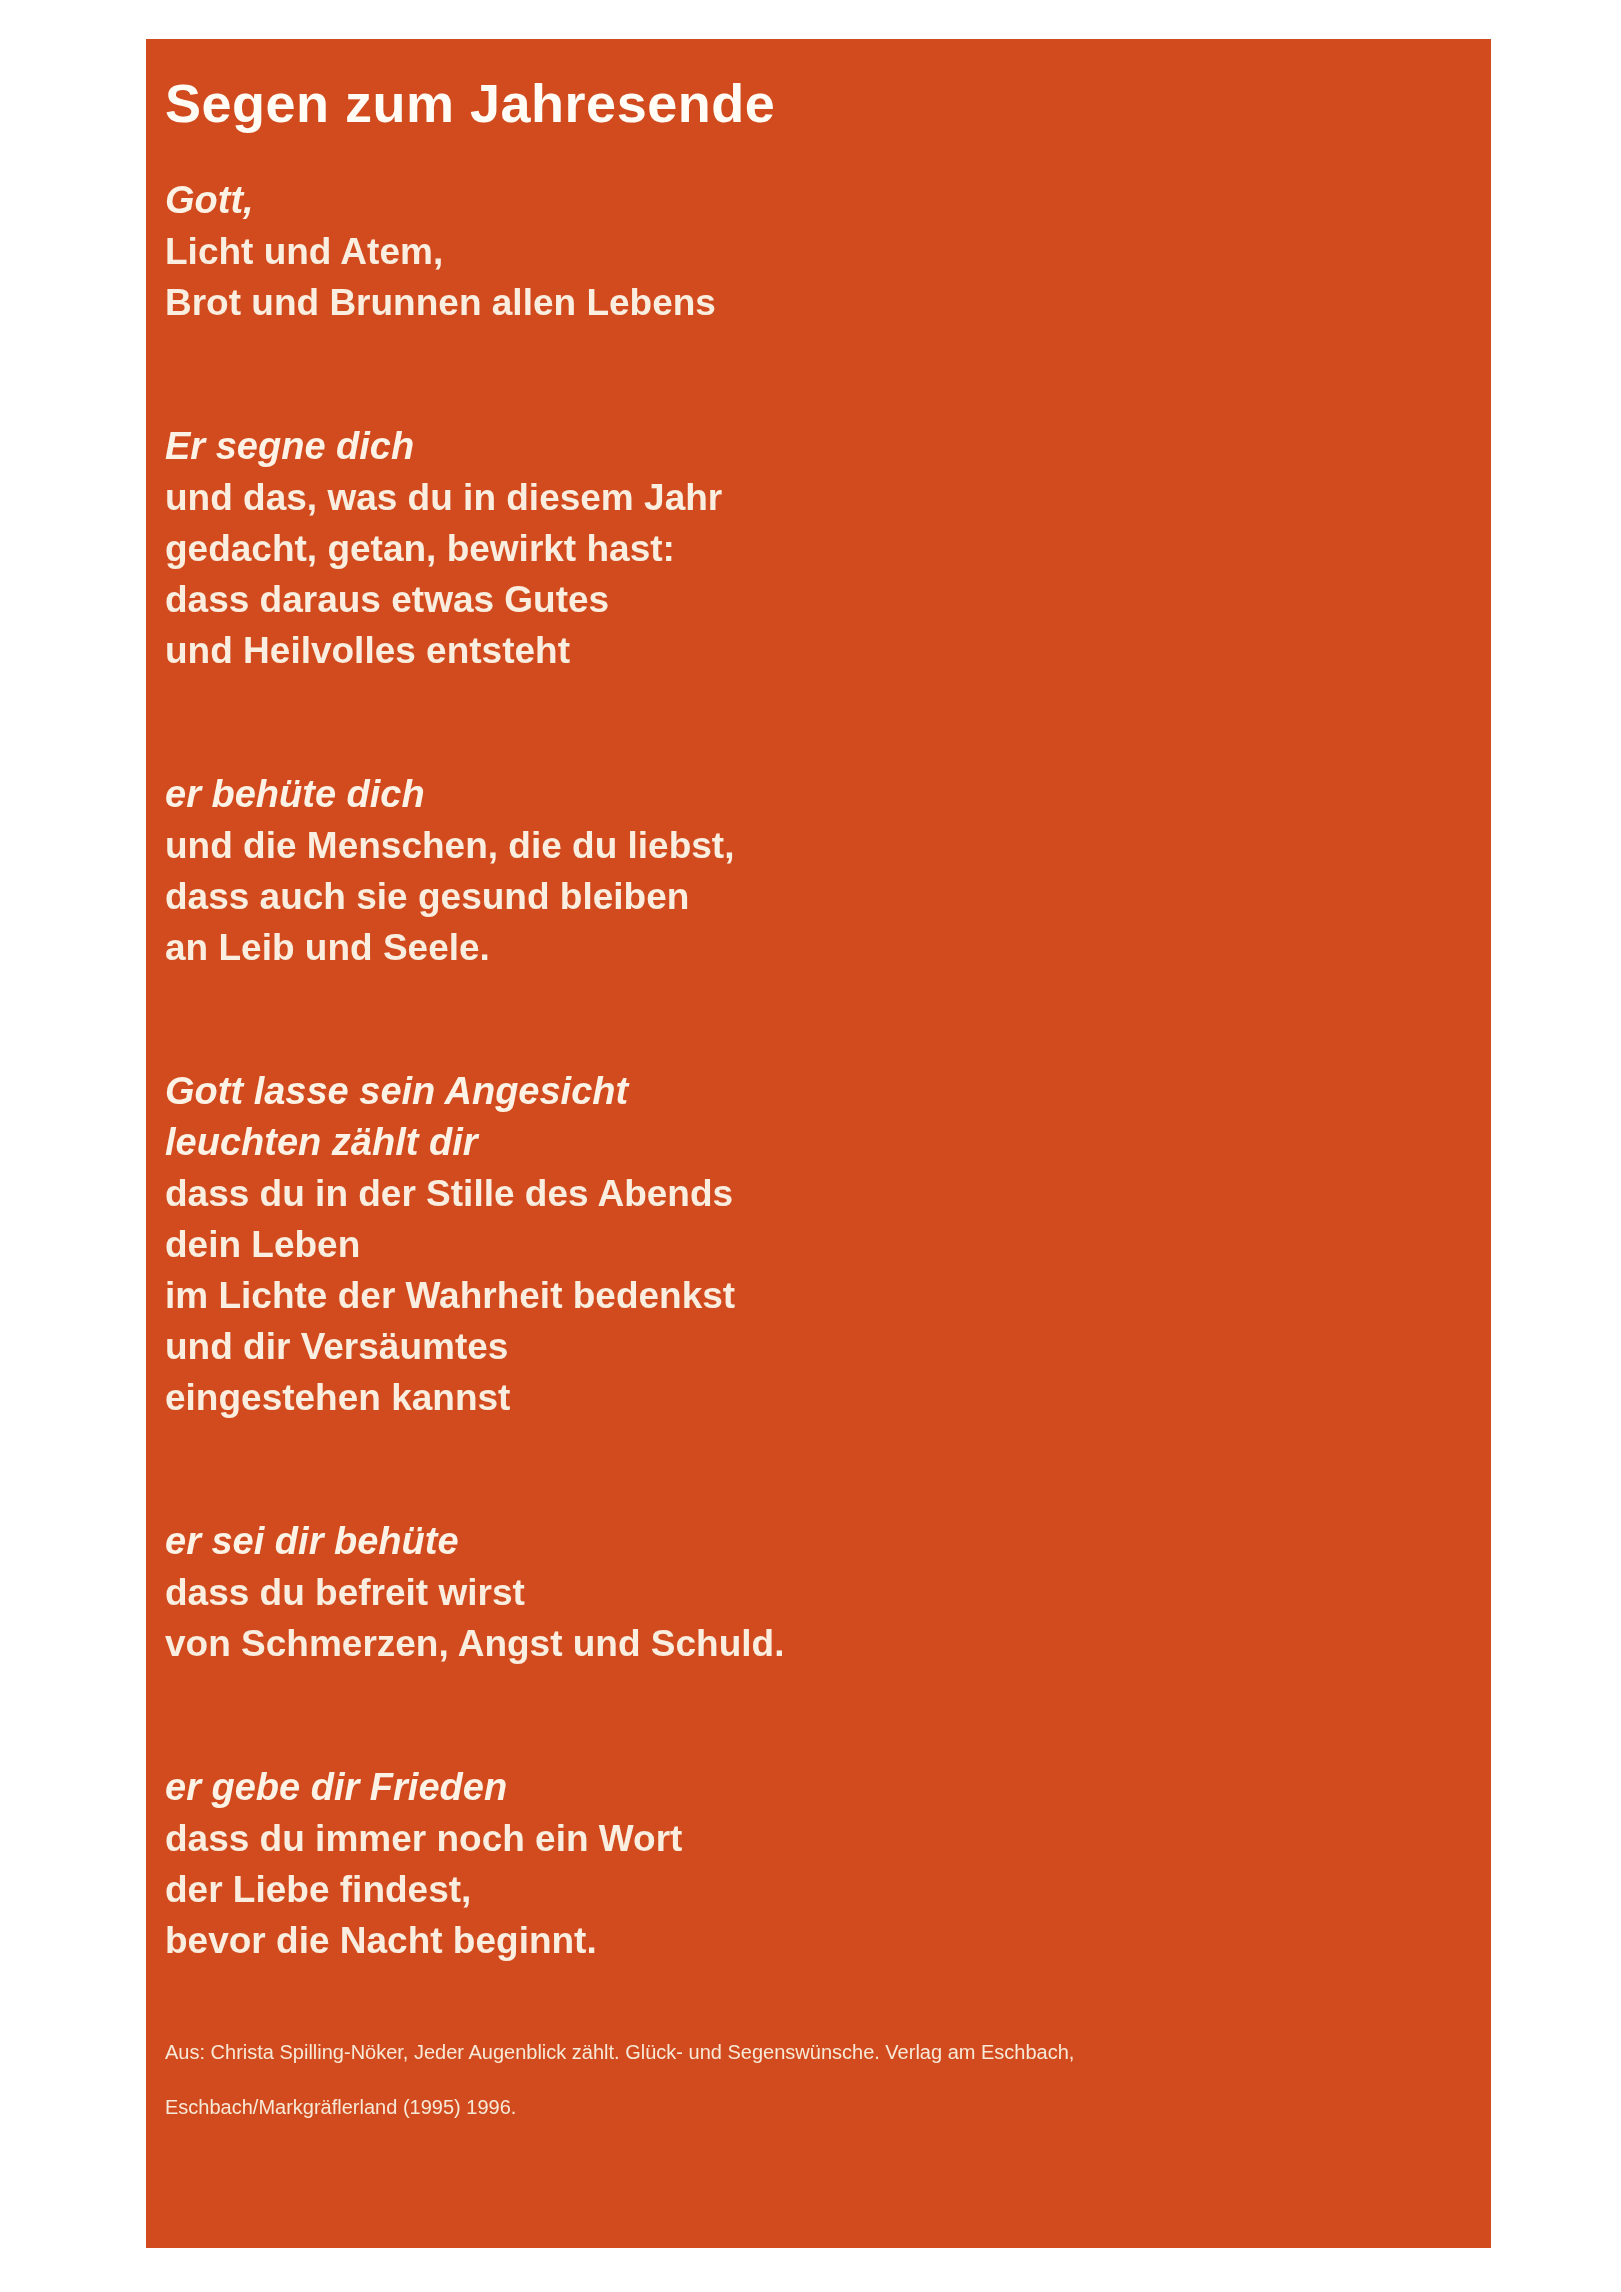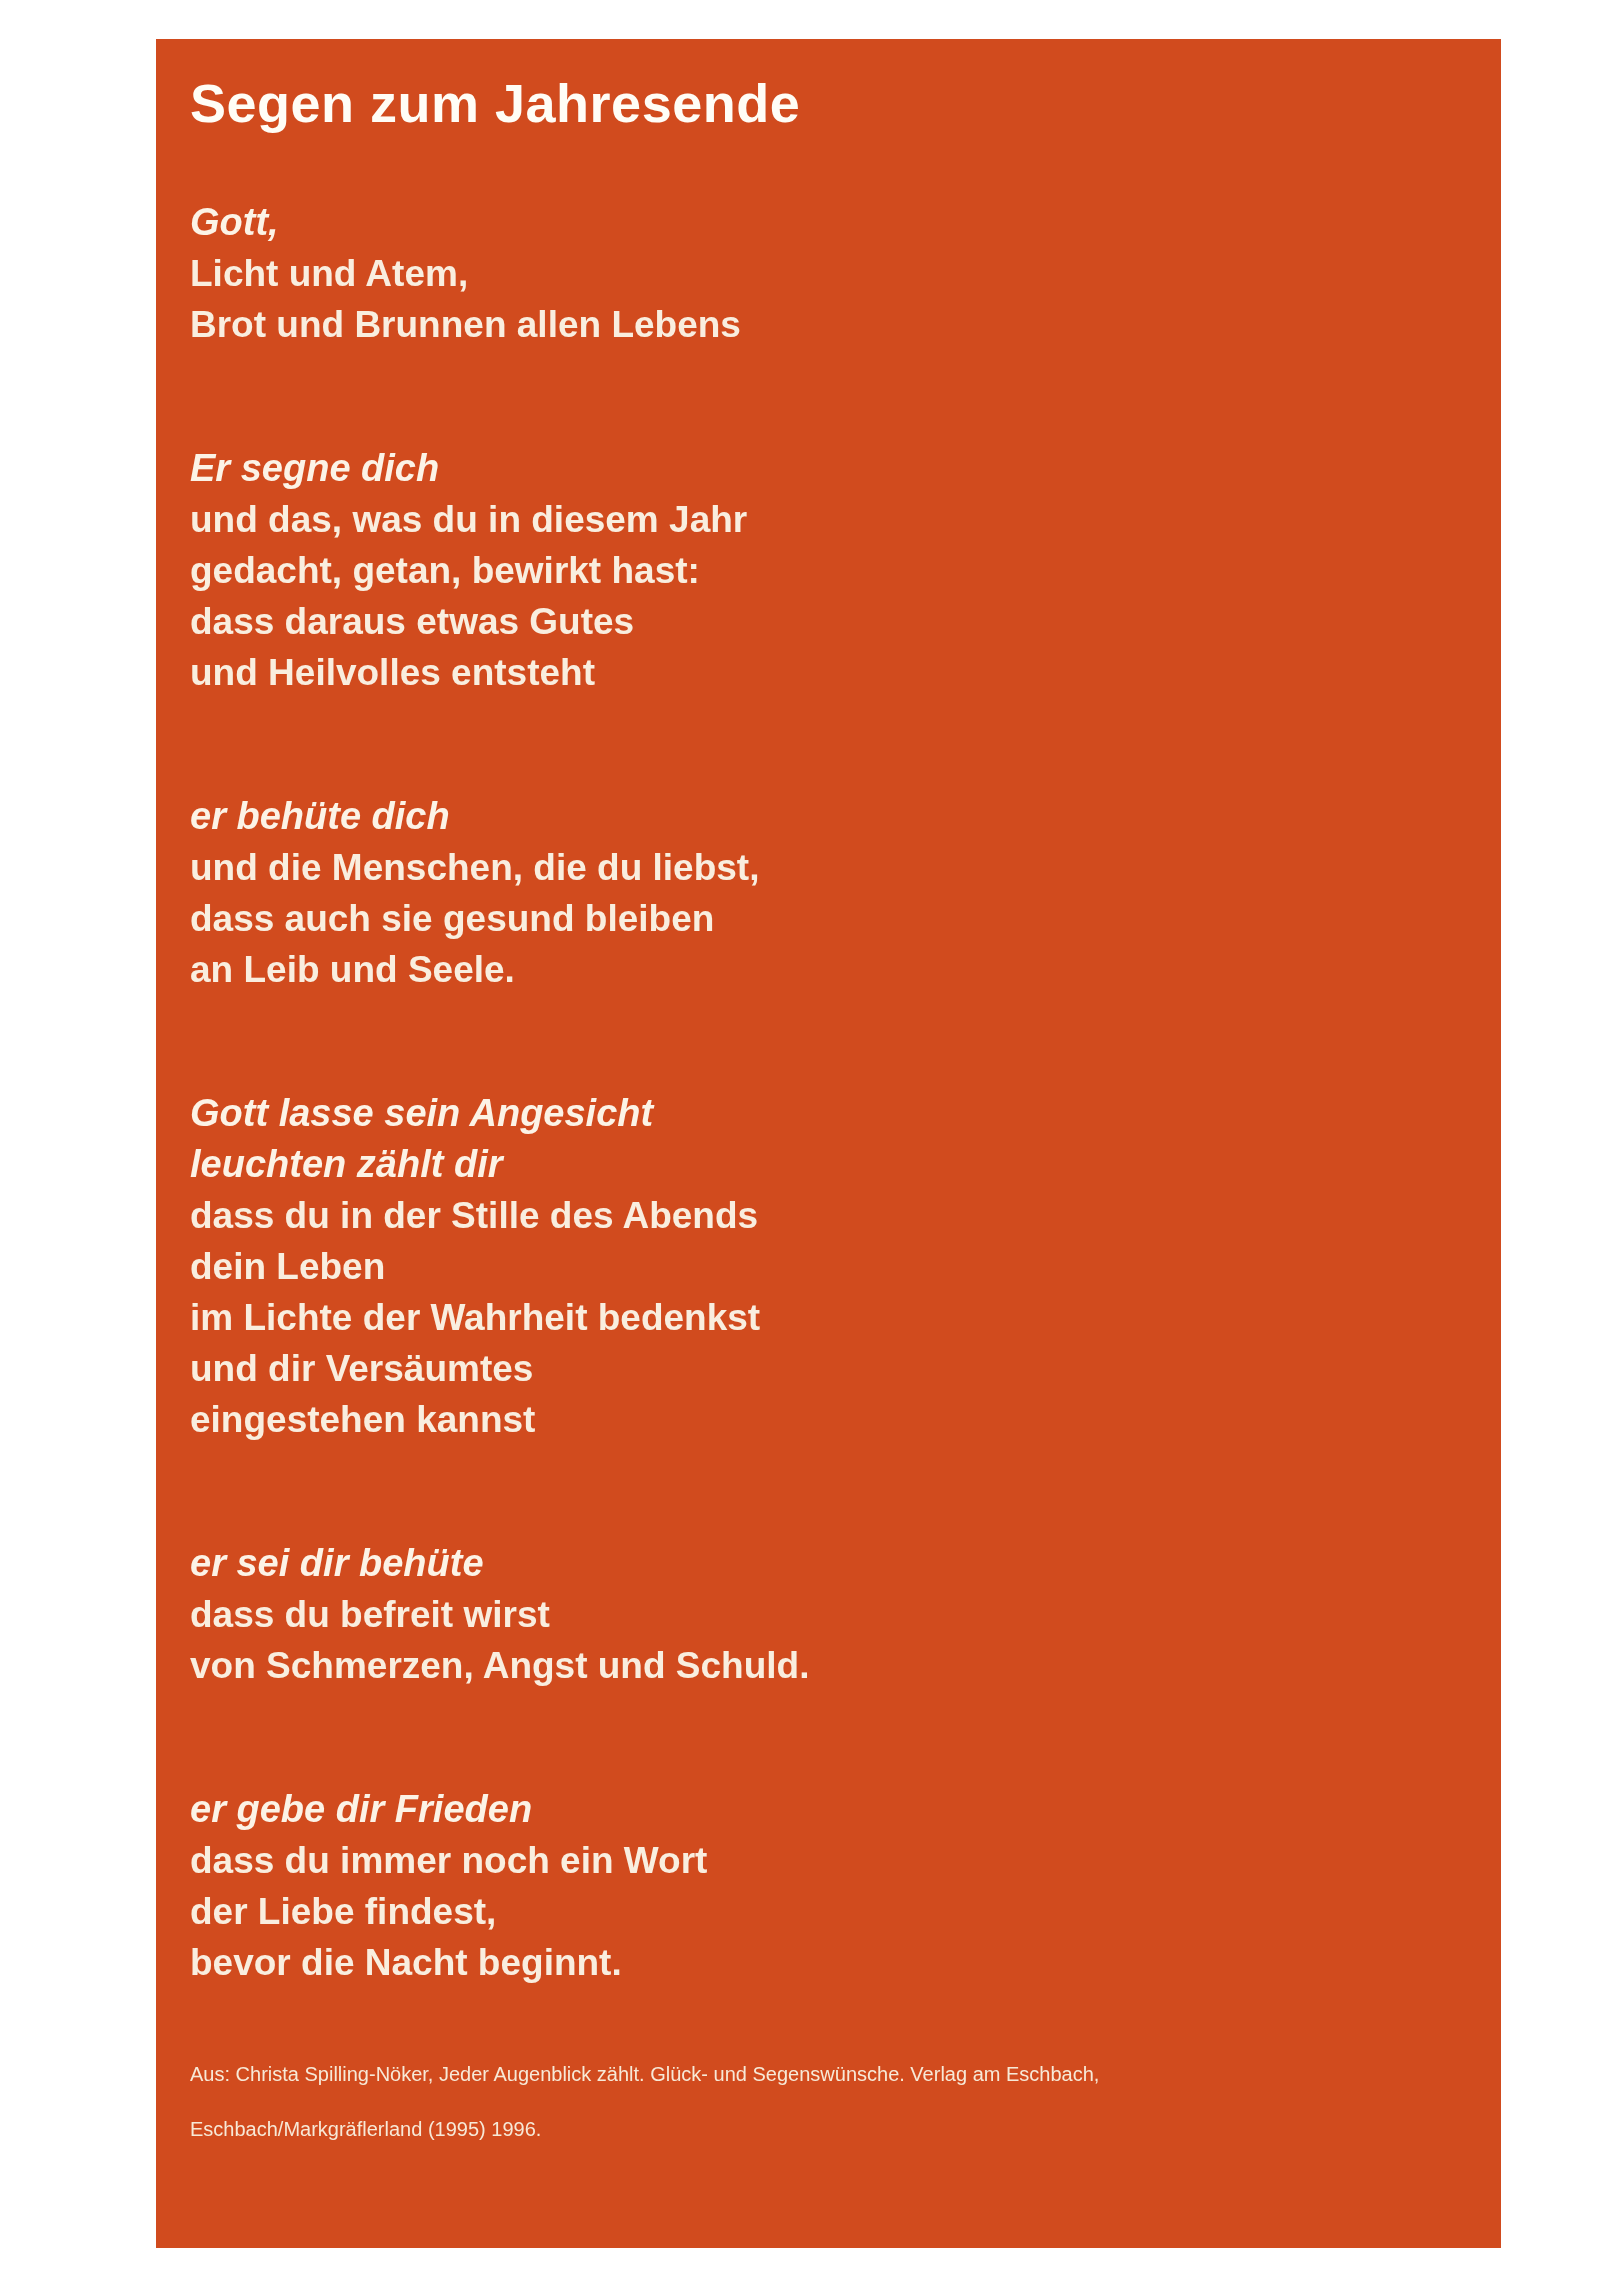--- a/index.html
+++ b/index.html
@@ -4,37 +4,37 @@
 <style>
   * { margin: 0; padding: 0; box-sizing: border-box; }
   html, body {
     width: 1621px;
     background: #ffffff;
     font-family: "Liberation Sans", sans-serif;
   }
   body { height: 2293px; position: relative; }
   .card {
     position: absolute;
-    left: 156px;
+    left: 146px;
     top: 39px;
     width: 1345px;
     height: 2209px;
     background: #d14b1e;
-    padding: 35px 39px 0 34px;
+    padding: 35px 39px 0 19px;
     overflow: hidden;
   }
   .title {
     color: #fffdf6;
     font-size: 54px;
     font-weight: bold;
     line-height: 58px;
     letter-spacing: 0.5px;
   }
   .stanza { margin-top: 93px; }
-  .stanza.first { margin-top: 65px; }
+  .stanza.first { margin-top: 43px; }
   .stanza-header-line {
     color: #fcf3e6;
     font-size: 38px;
     font-weight: bold;
     font-style: italic;
     line-height: 51px;
   }
   .poem-line {
     color: #f9eedf;
     font-size: 37px;

